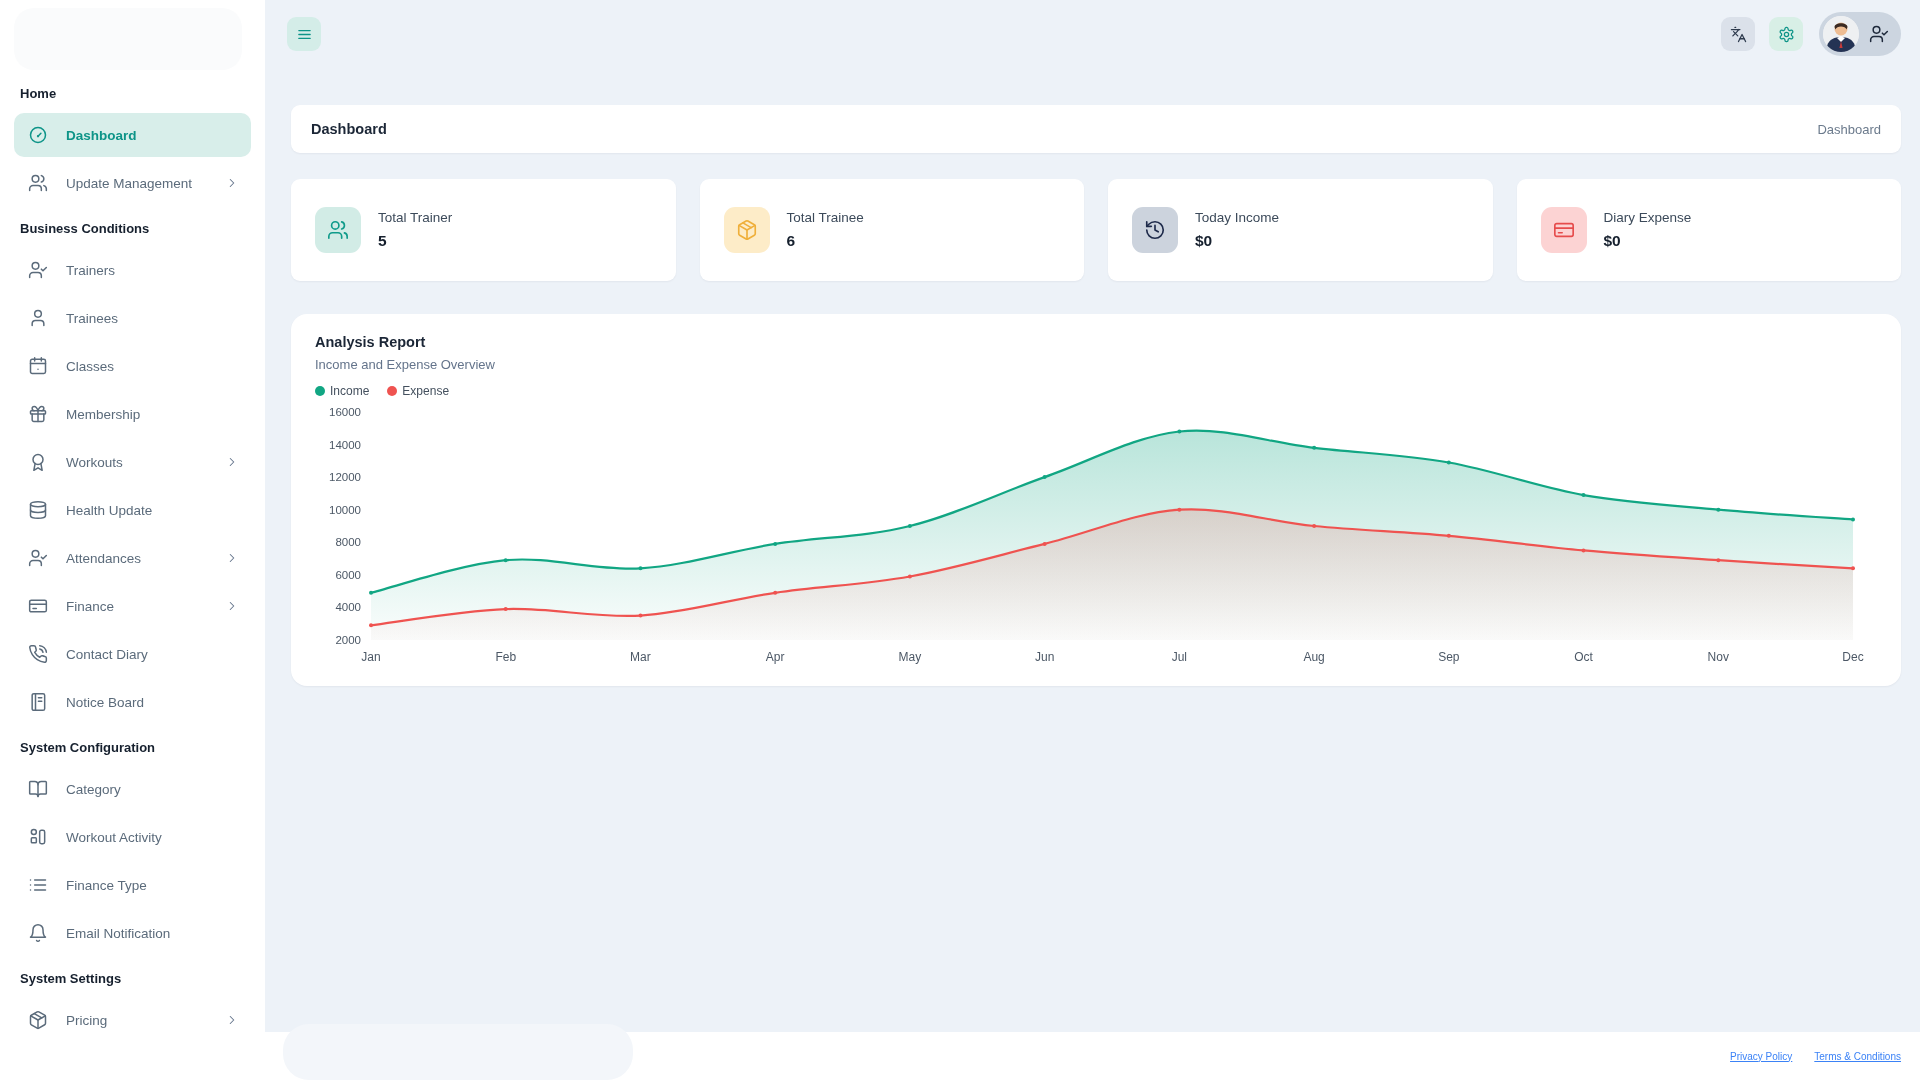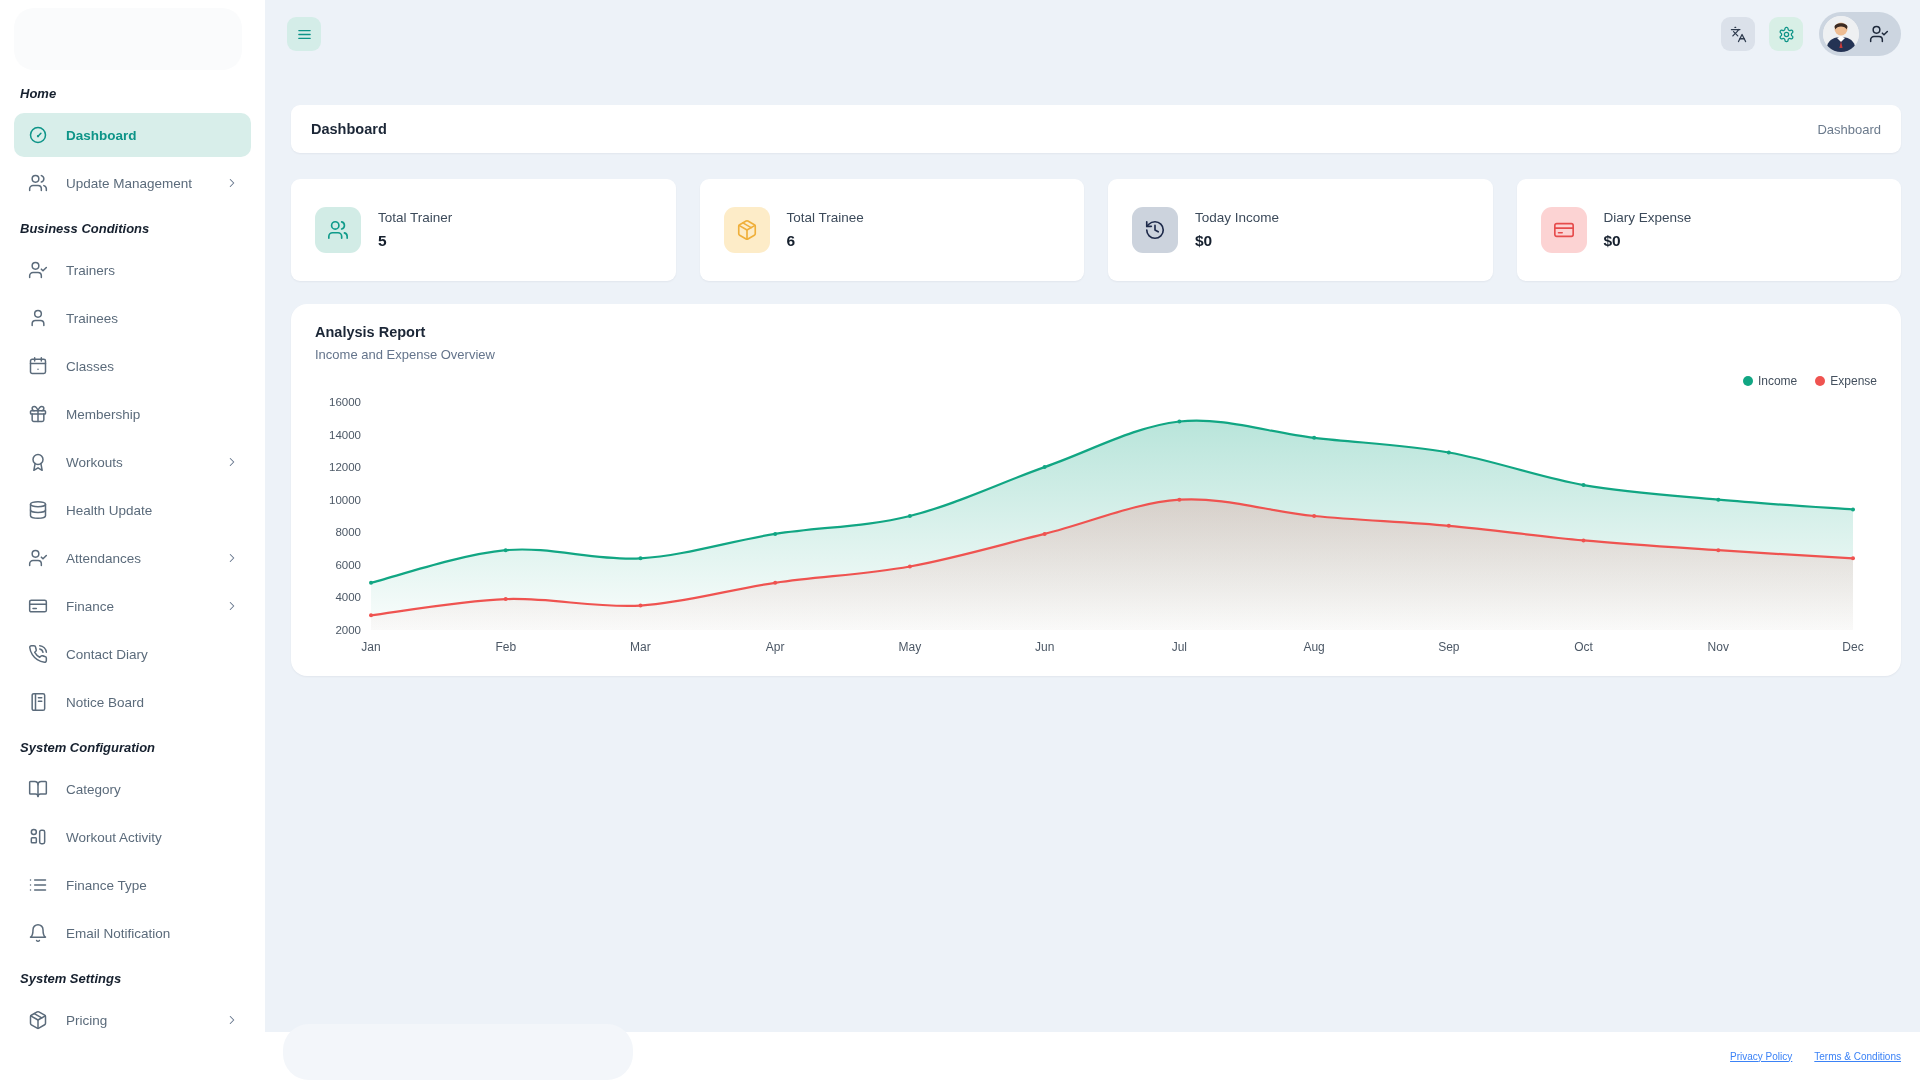--- a/index.html
+++ b/index.html
@@ -4,21 +4,21 @@
 <style>
   * { margin:0; padding:0; box-sizing:border-box; }
   html,body { width:1920px; height:1080px; overflow:hidden;
     font-family:"Liberation Sans", sans-serif; background:#ffffff; }
   .app { display:flex; width:100%; height:100%; }
 
   
   .sidebar { width:265px; min-width:265px; background:#fff; height:100%;
     padding:8px 14px 0; overflow:hidden; }
   .logo-skeleton { width:228px; height:62px; border-radius:20px; background:#fafbfc; margin-bottom:10px; }
-  .nav-header { font-size:13px; font-weight:bold; color:#16202e; margin:16px 6px 12px;font-style:italic; }
+  .nav-header { font-size:13px; font-weight:bold; color:#16202e; margin:16px 6px 12px; }
   .nav-item { display:flex; align-items:center; gap:18px; height:44px; margin-bottom:4px;
     padding:0 12px 0 14px; border-radius:10px; color:#5b6b7b; cursor:pointer; }
   .nav-item .nav-ic { width:20px; height:20px; flex:none; }
   .nav-item .nav-label { font-size:13.5px; flex:1; }
   .nav-item .chev { width:14px; height:14px; color:#64748b; }
   .nav-item.active { background:#d8eeea; color:#0d9488; }
   .nav-item.active .nav-label { font-weight:bold; }
 
   
   .main { flex:1; display:flex; flex-direction:column; background:#edf2f8; }
@@ -37,36 +37,36 @@
   .avatar svg { width:36px; height:36px; display:block; }
   .avatar-pill .uc { width:20px; height:20px; color:#1e293b; }
 
   .content { flex:1; padding:37px 26px 0; }
   .card { background:#fff; border-radius:9px; box-shadow:0 1px 2px rgba(15,23,42,.05); }
   .page-head { height:48px; display:flex; align-items:center; justify-content:space-between;
     padding:0 20px; margin-bottom:26px; }
   .page-title { font-size:14.5px; font-weight:bold; color:#1b2636; }
   .breadcrumb { font-size:13px; color:#6b7a8c; }
 
-  .stats-row { display:grid; grid-template-columns:repeat(4,1fr); gap:24px; margin-bottom:23px; }
+  .stats-row { display:grid; grid-template-columns:repeat(4,1fr); gap:24px; margin-bottom:33px; }
   .stat-card { height:102px; display:flex; align-items:center; gap:17px; padding:0 24px; }
   .stat-icon { width:46px; height:46px; border-radius:11px; display:flex; align-items:center;
     justify-content:center; flex:none; }
   .stat-icon svg { width:22px; height:22px; }
   .acc-teal  { background:#d2ece6; color:#0f9b8a; }
   .acc-yellow{ background:#fdecc8; color:#efaf3a; }
   .acc-gray  { background:#ccd3dd; color:#1e2a4a; }
   .acc-red   { background:#fcd3d3; color:#e64c4c; }
   .stat-label { font-size:13.5px; color:#3c4a5a; margin-bottom:7px; }
   .stat-value { font-size:15.5px; font-weight:bold; color:#16202e; }
 
   .chart-card { padding:20px 24px 14px;border-radius:16px; }
   .chart-title { font-size:14.5px; font-weight:bold; color:#1b2636; }
   .chart-subtitle { font-size:13px; color:#64748b; margin-top:7px; }
-  .legend { display:flex; justify-content:flex-end; gap:18px; margin-top:12px; }
+  .legend { display:flex; justify-content:flex-start; gap:18px; margin-top:12px; }
   .legend-item { display:flex; align-items:center; gap:5px; cursor:pointer; }
   .legend-dot { width:10px; height:10px; border-radius:50%; }
   .legend-label { font-size:12px; color:#44505e; }
   .chart-wrap { margin-top:2px; }
 
   .footer { height:48px; background:#fff; display:flex; align-items:center;
     justify-content:flex-end; gap:22px; padding:0 26px; position:relative; }
   .footer-skeleton { position:absolute; left:18px; bottom:0; width:350px; height:56px;
     border-radius:26px; background:#f3f6fa; }
   .footer-link { font-size:10px; color:#3b82f6; cursor:pointer;text-decoration:underline; }

